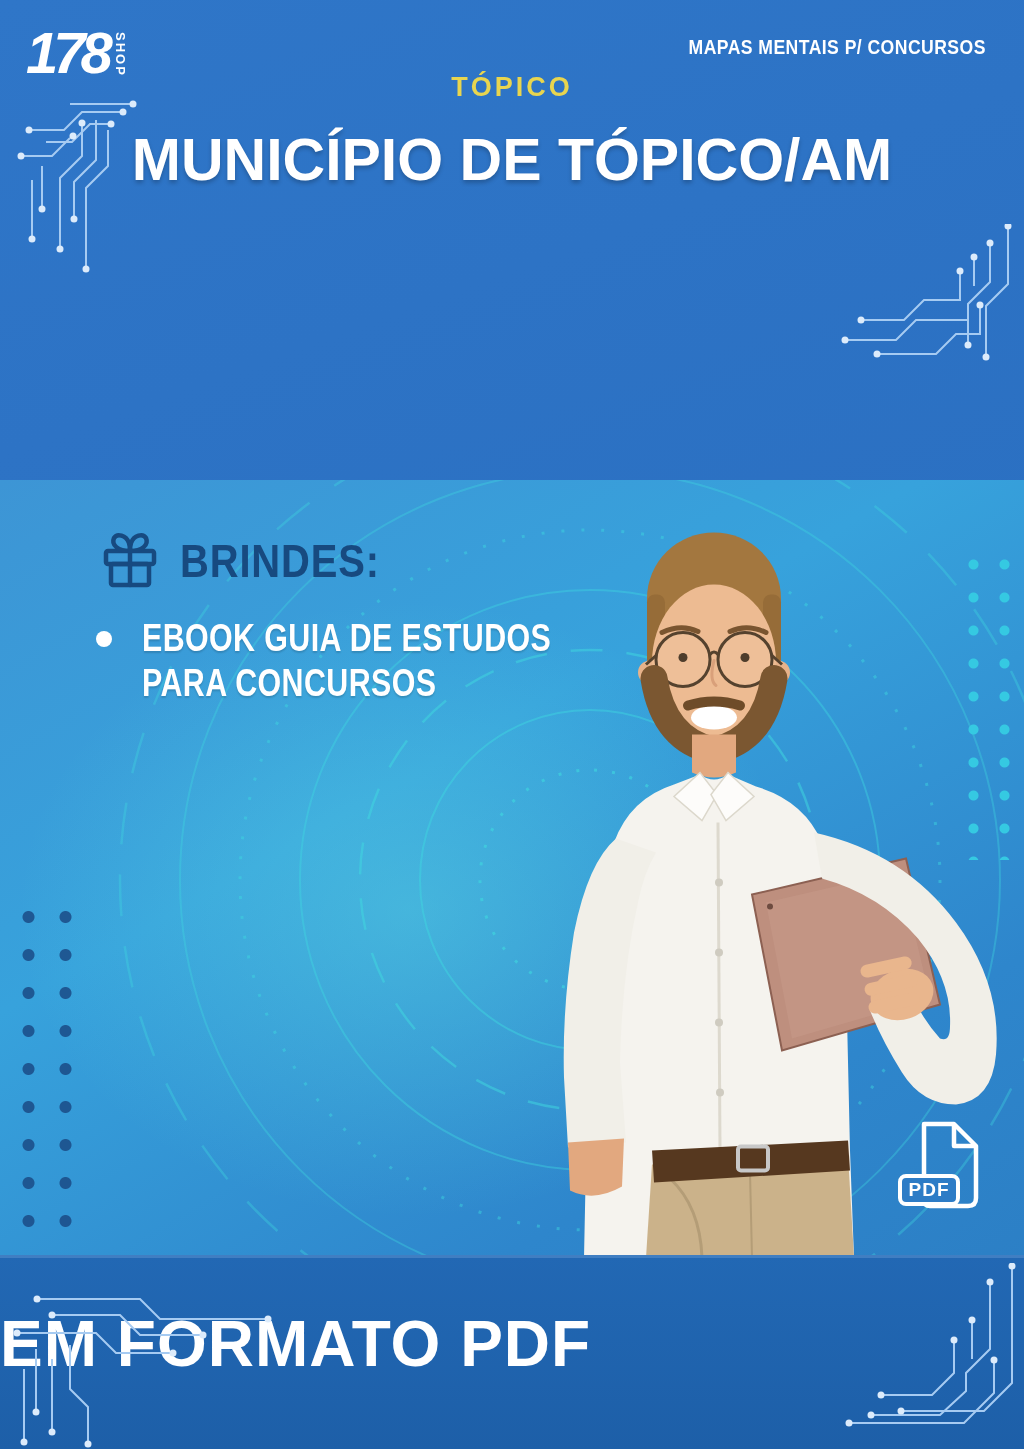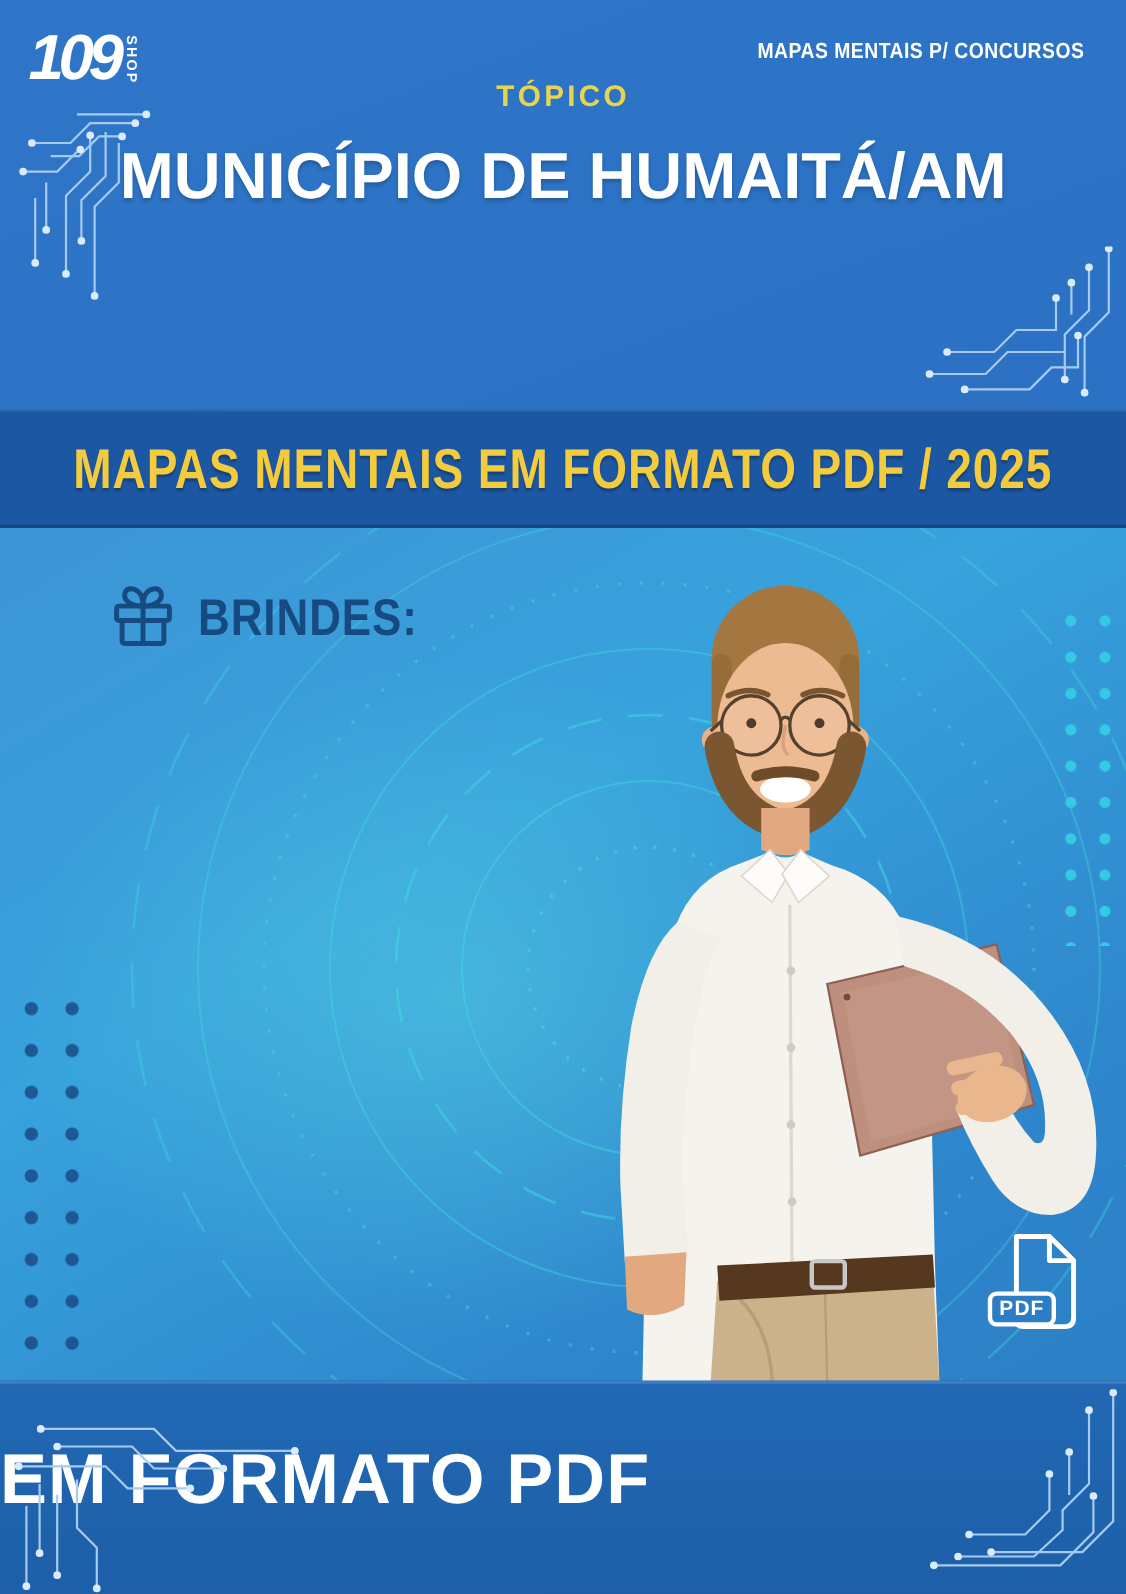--- a/index.html
+++ b/index.html
@@ -62,29 +62,29 @@
   svg{display:block;}
 </style>
 </head>
 <body>
 
 <div class="canvas">
 
   <div class="top-section">
 
     <div class="brand">
-      <div class="brand-number">109</div>
+      <div class="brand-number">178</div>
       <div class="brand-shop">SHOP</div>
     </div>
 
     <div class="tagline">MAPAS MENTAIS P/ CONCURSOS</div>
     <div class="kicker">TÓPICO</div>
 
     <div class="page-title">
-      <div>MUNICÍPIO DE HUMAITÁ/AM</div>
+      <div>MUNICÍPIO DE TÓPICO/AM</div>
     </div>
 
     <svg class="circuit" style="left:12px;top:96px" width="170" height="200" viewBox="0 0 170 200">
       <g stroke="#A6CBF2" stroke-width="2" fill="none">
         <path d="M58 8 H118"></path>
           <path d="M20 34 H52 L70 16 H108"></path>
           <path d="M34 46 H60 L78 28 H96"></path>
         <path d="M12 60 H40 L58 42"></path>
           <path d="M70 30 V60 L48 82 V150"></path>
           <path d="M84 24 V64 L62 86 V120"></path>
@@ -125,23 +125,20 @@
           <circle cx="5" cy="116" r="3.5"></circle>
           <circle cx="37" cy="130" r="3.5"></circle>
         <circle cx="120" cy="47" r="3.5"></circle>
           <circle cx="140" cy="81" r="3.5"></circle>
           <circle cx="146" cy="133" r="3.5"></circle>
         <circle cx="128" cy="121" r="3.5"></circle>
       </g>
     </svg>
   </div>
 
-  <div class="banner">
-    <div class="banner-title">MAPAS MENTAIS EM FORMATO PDF / 2025</div>
-  </div>
 
   <div class="main-section">
 
     <svg class="circles" width="1024" height="775" viewBox="0 0 1024 775">
       <g fill="none" stroke="#3FD9E0">
         <circle cx="590" cy="400" r="110" stroke-width="3" stroke-dasharray="3 15" opacity=".6"></circle>
         <circle cx="590" cy="400" r="170" stroke-width="2" opacity=".45"></circle>
         <circle cx="590" cy="400" r="230" stroke-width="2.5" stroke-dasharray="32 24" opacity=".5"></circle>
         <circle cx="590" cy="400" r="290" stroke-width="2" opacity=".4"></circle>
         <circle cx="590" cy="400" r="350" stroke-width="3" stroke-dasharray="3 17" opacity=".45"></circle>
@@ -160,20 +157,27 @@
           <rect x="13" y="34" width="38" height="21" rx="2"></rect>
           <line x1="32" y1="21" x2="32" y2="55"></line>
           <path d="M32 21 C20 21 13 15 16 8 C19 3 28 5 31 13 C32 16 32 18 32 21 Z"></path>
           <path d="M32 21 C44 21 51 15 48 8 C45 3 36 5 33 13 C32 16 32 18 32 21 Z"></path>
         </g>
       </svg>
       <div class="gifts-heading">BRINDES:</div>
     </div>
 
     <ul class="gifts-list">
+      <li class="gift-item">
+        <span class="bullet-dot"></span>
+        <div class="gift-lines">
+          <span>EBOOK GUIA DE ESTUDOS</span>
+          <span>PARA CONCURSOS</span>
+        </div>
+      </li>
     </ul>
 
     <svg class="person" viewBox="0 0 520 755">
 
       <ellipse cx="210" cy="96" rx="67" ry="66" fill="#A3773F"></ellipse>
       <rect x="143" y="92" width="18" height="74" rx="8" fill="#966c38"></rect>
       <rect x="259" y="92" width="18" height="74" rx="8" fill="#966c38"></rect>
 
       <circle cx="146" cy="170" r="12" fill="#E7B28A"></circle>
       <circle cx="274" cy="170" r="12" fill="#E7B28A"></circle>

